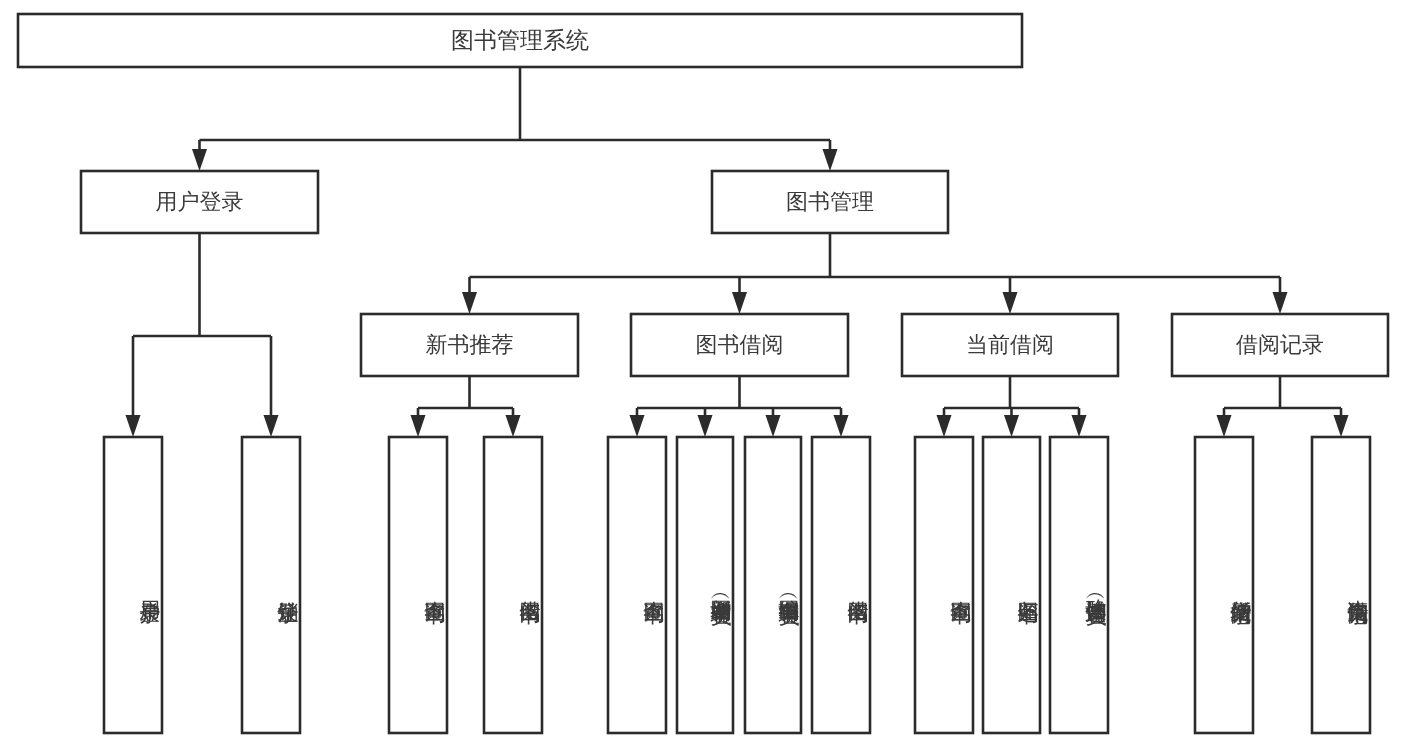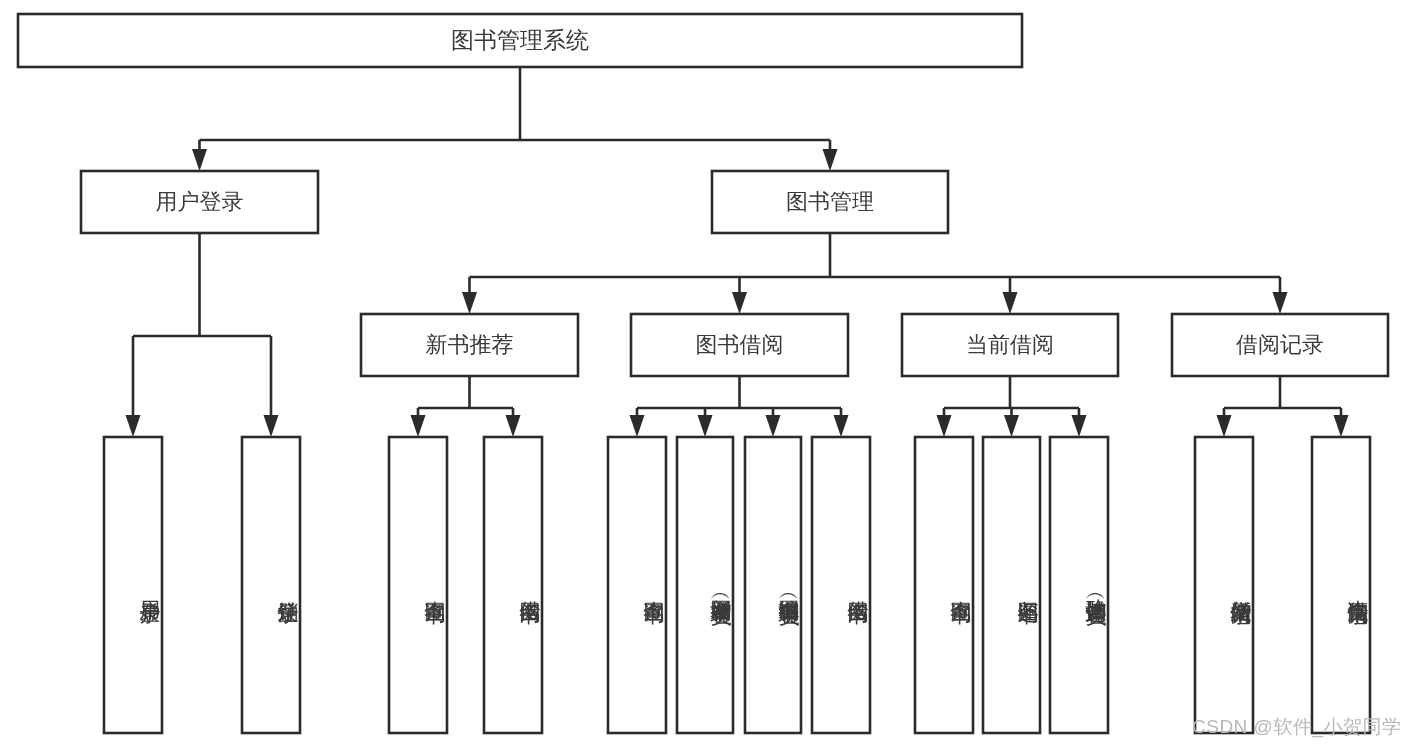--- a/index.html
+++ b/index.html
@@ -179,15 +179,14 @@
       <div class="leaf-label" style="left: 677px; top: 447px; width: 56px; height: 278px;">新增图书（管理员）</div>
       <div class="leaf-label" style="left: 745px; top: 447px; width: 56px; height: 278px;">编辑图书（管理员）</div>
       <div class="leaf-label" style="left: 812px; top: 447px; width: 58px; height: 278px;">借阅图书</div>
       <div class="leaf-label" style="left: 915px; top: 447px; width: 58px; height: 278px;">查询图书</div>
       <div class="leaf-label" style="left: 983px; top: 447px; width: 57px; height: 278px;">归还图书</div>
       <div class="leaf-label" style="left: 1050px; top: 447px; width: 58px; height: 278px;">确认归还（管理员）</div>
       <div class="leaf-label" style="left: 1195px; top: 447px; width: 58px; height: 278px;">新增借阅记录</div>
       <div class="leaf-label" style="left: 1312px; top: 447px; width: 58px; height: 278px;">查询借阅记录</div>
     </div>
 
-  <div class="watermark" style="left: 1192px; top: 714px;">CSDN @软件_小贺同学</div>
 
 </div>
 
 </body></html>

